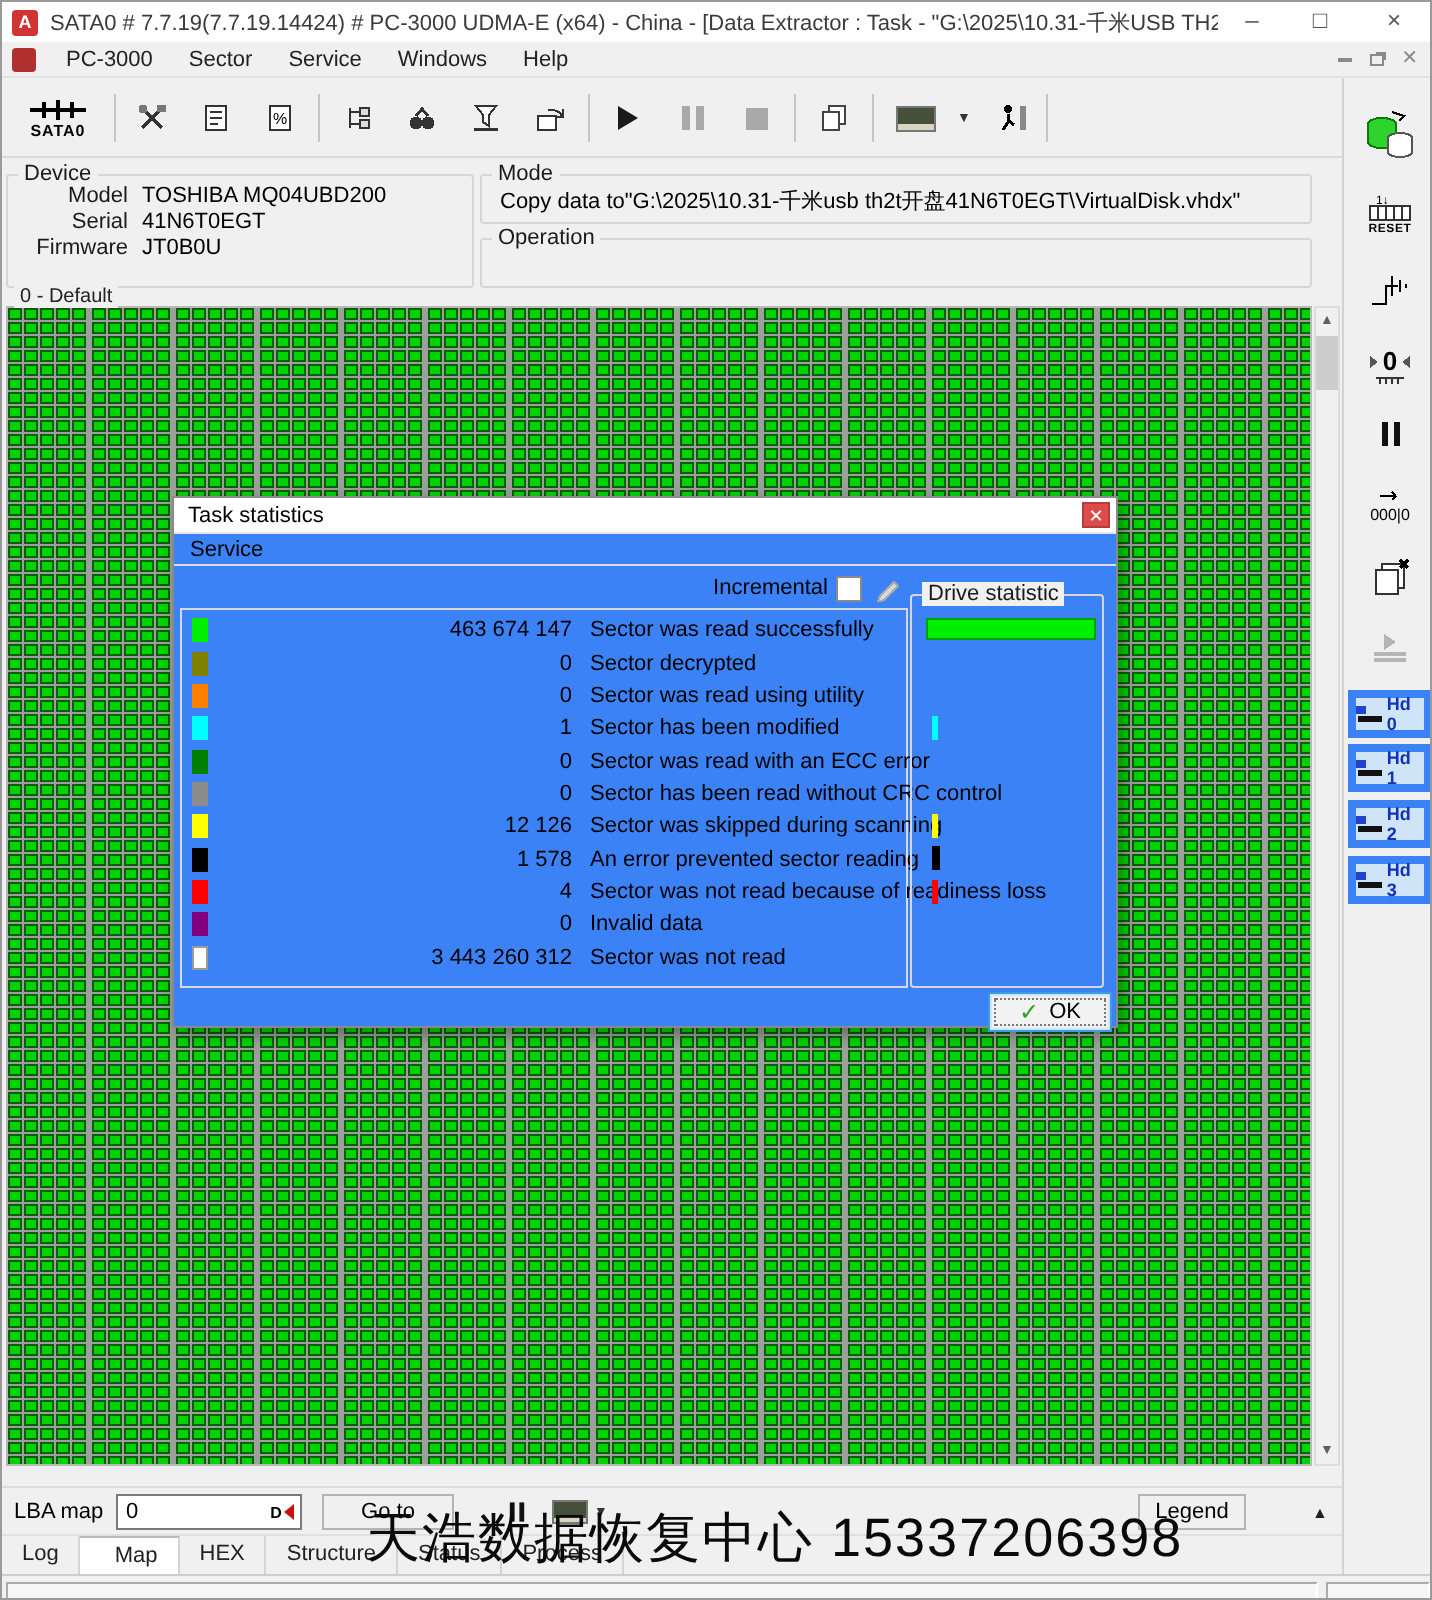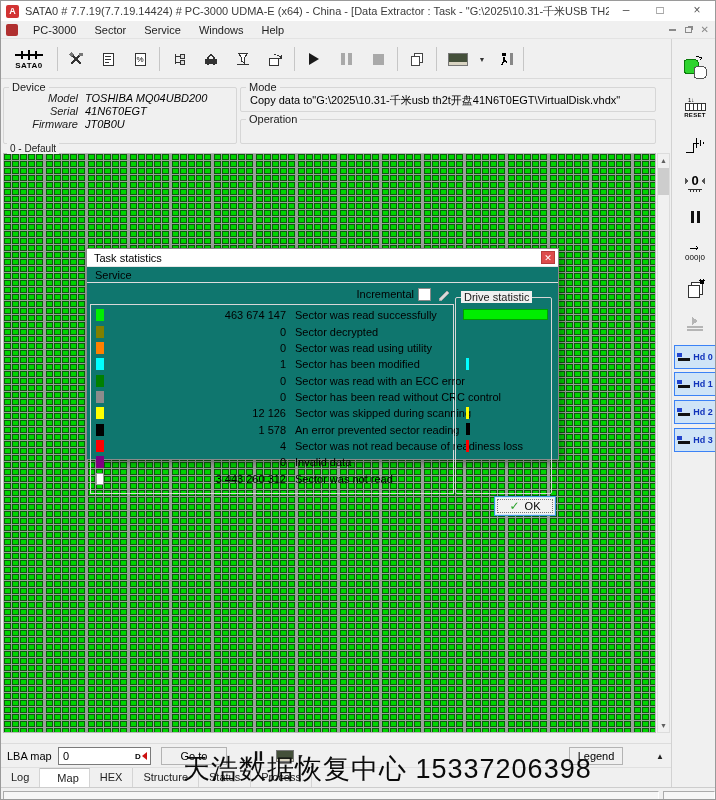--- a/index.html
+++ b/index.html
@@ -32,47 +32,47 @@
   .glyph-play { width:0; height:0; border-left:10px solid #1a1a1a; border-top:6px solid transparent; border-bottom:6px solid transparent; }
   .glyph-pause { display:flex; gap:3px; }
   .glyph-pause i { width:4px; height:12px; background:#a9a9a9; }
   .glyph-stop { width:11px; height:11px; background:#a9a9a9; }
   .map-thumb { width:20px; height:13px; border:1px solid #777; background:linear-gradient(#44503a 0 8px, #d9d4c2 8px 13px); }
   .dd-arrow { font-size:7px; color:#333; }
 
   
   .groupbox { position:absolute; border:1px solid #d6d6d6; border-radius:2px; }
   .glabel { position:absolute; top:-7px; left:5px; background:#f0f0f0; padding:0 3px; font-size:11px; color:#1a1a1a; white-space:nowrap; }
-  .dev-row { position:absolute; left:14px; width:100%; display:flex;font-style:italic; }
+  .dev-row { position:absolute; left:0; width:100%; display:flex; }
   .dev-lbl { width:60px; text-align:right; color:#1a1a1a; }
   .dev-val { margin-left:7px; color:#000; }
   .mode-val { position:absolute; left:9px; top:5px; white-space:nowrap; }
 
   
   .map-label { position:absolute; left:6px; top:142px; background:#f0f0f0; padding:0 3px; font-size:10px; color:#222; z-index:2; }
   .map-grid { position:absolute; left:2px; top:152px; width:653px; height:580px; border:1px solid #b9b9b9; background:#9aa09a; }
   .map-grid svg { display:block; }
   .vscroll { position:absolute; left:656px; top:152px; width:13px; height:580px; background:#f0f0f0; border:1px solid #dcdcdc; }
   .sb-btn { position:absolute; left:0; width:11px; height:13px; text-align:center; font-size:7px; line-height:13px; color:#606060; background:#f0f0f0; }
   .sb-thumb { position:absolute; left:0; top:14px; width:11px; height:27px; background:#cdcdcd; }
 
   
   .sidebar { position:absolute; left:670px; top:38px; width:46px; height:748px; background:#f0f0f0; border-left:1px solid #d2d2d2; }
   .side-item { position:absolute; left:0; width:46px; display:flex; flex-direction:column; align-items:center; justify-content:center; }
-  .hd-btn { position:absolute; left:2px; width:42px; height:24px; background:#cfe4f7; border:1px solid #3b82f6; display:flex; align-items:center; justify-content:center; gap:2px; }
+  .hd-btn { position:absolute; left:2px; width:42px; height:24px; background:#cfe4f7; border:4px solid #3b82f6; display:flex; align-items:center; gap:2px; }
   .hd-lbl { font-size:9px; color:#1133bb; font-weight:bold; }
   .hd-ico { width:14px; height:9px; position:relative; }
   .hd-ico::before { content:""; position:absolute; left:0; top:0; width:5px; height:4px; background:#2244cc; }
   .hd-ico::after { content:""; position:absolute; left:1px; top:5px; width:12px; height:3px; background:#111; }
   .pause-bars { display:flex; gap:3px; }
   .pause-bars i { width:3px; height:12px; background:#111; }
   .reset-txt { font-size:6px; font-weight:bold; letter-spacing:.3px; }
 
   
-  .dialog { position:absolute; left:85px; top:247px; width:473px; height:212px; background:#0f766e; border:1px solid #8a8a8a; box-shadow:3px 3px 8px rgba(0,0,0,.35); z-index:40; }
+  .dialog { position:absolute; left:85px; top:247px; width:473px; height:266px; background:#3b82f6; border:1px solid #8a8a8a; box-shadow:3px 3px 8px rgba(0,0,0,.35); z-index:40; }
   .dlg-title { position:relative; height:18px; background:#ffffff; border-bottom:1px solid #e6e6e6; line-height:18px; padding-left:7px; }
   .dlg-close { position:absolute; right:3px; top:2px; width:14px; height:13px; background:#dd4b4b; color:#fff; font-size:9px; line-height:13px; text-align:center; border:1px solid #b83b3b; }
   .dlg-menu { height:16px; line-height:16px; padding-left:8px; border-bottom:1px solid #dddddd; }
   .dlg-body { position:relative; width:100%; height:230px; }
   .inc-row { position:absolute; left:0; top:3px; width:366px; display:flex; justify-content:flex-end; align-items:center; gap:4px; }
   .checkbox { width:13px; height:13px; background:#fff; border:1px solid #8a8a8a; }
   .edit-btn { width:18px; height:16px; display:flex; align-items:center; justify-content:center; }
   .list-frame { position:absolute; left:3px; top:21px; width:364px; height:190px; border:1px solid #d8d8d8; }
   .stat-list { position:absolute; left:4px; top:24px; width:362px; }
   .srow { display:flex; align-items:center; height:16.35px; }

